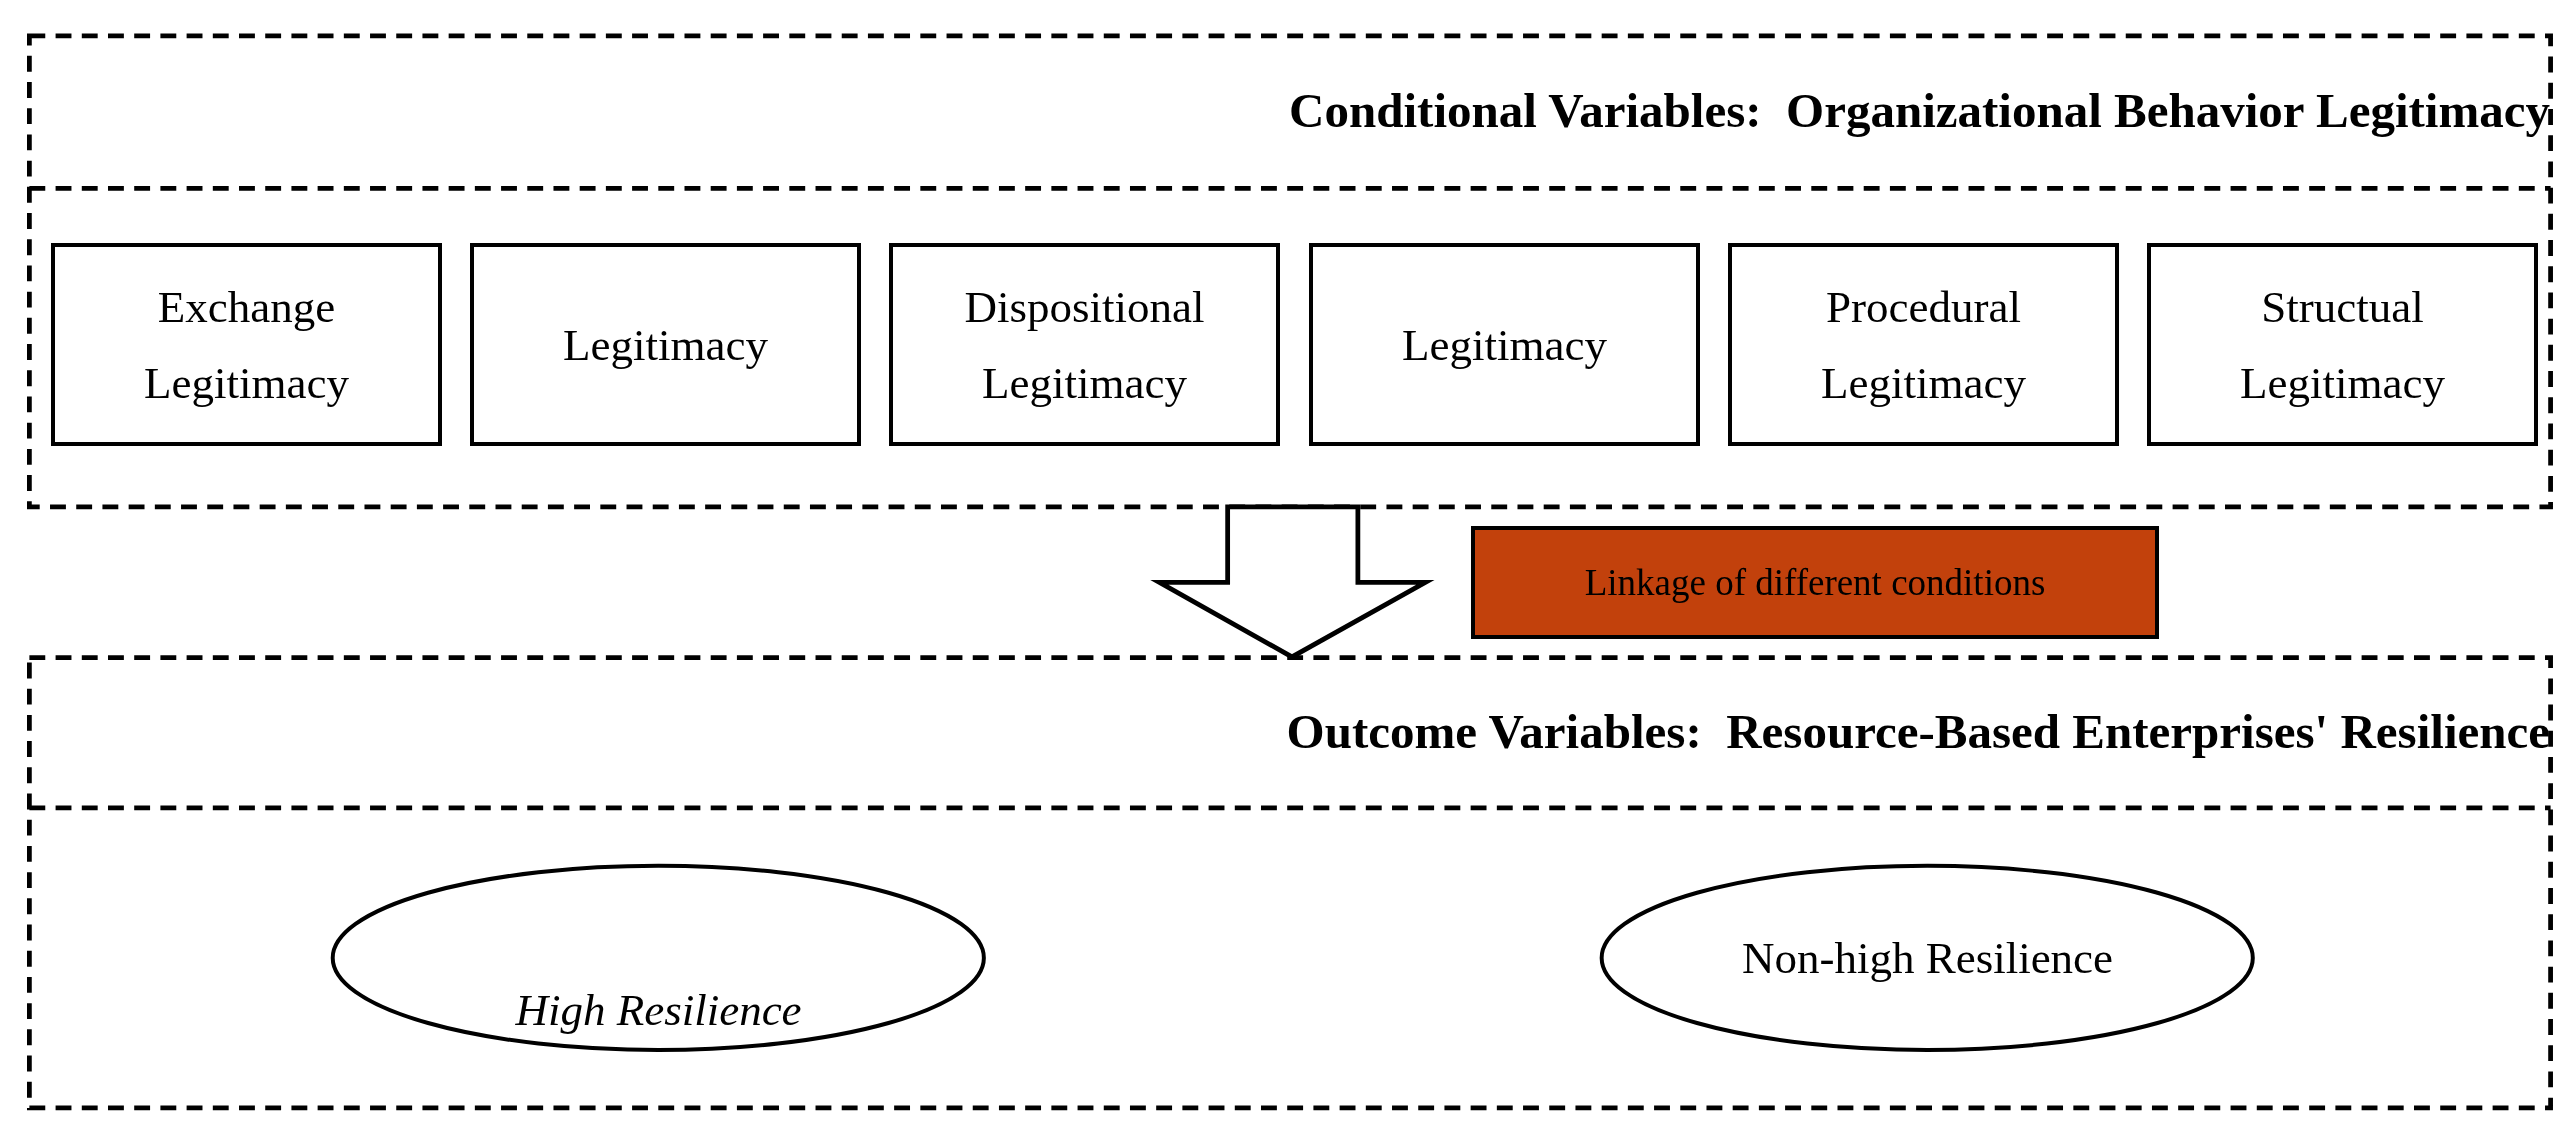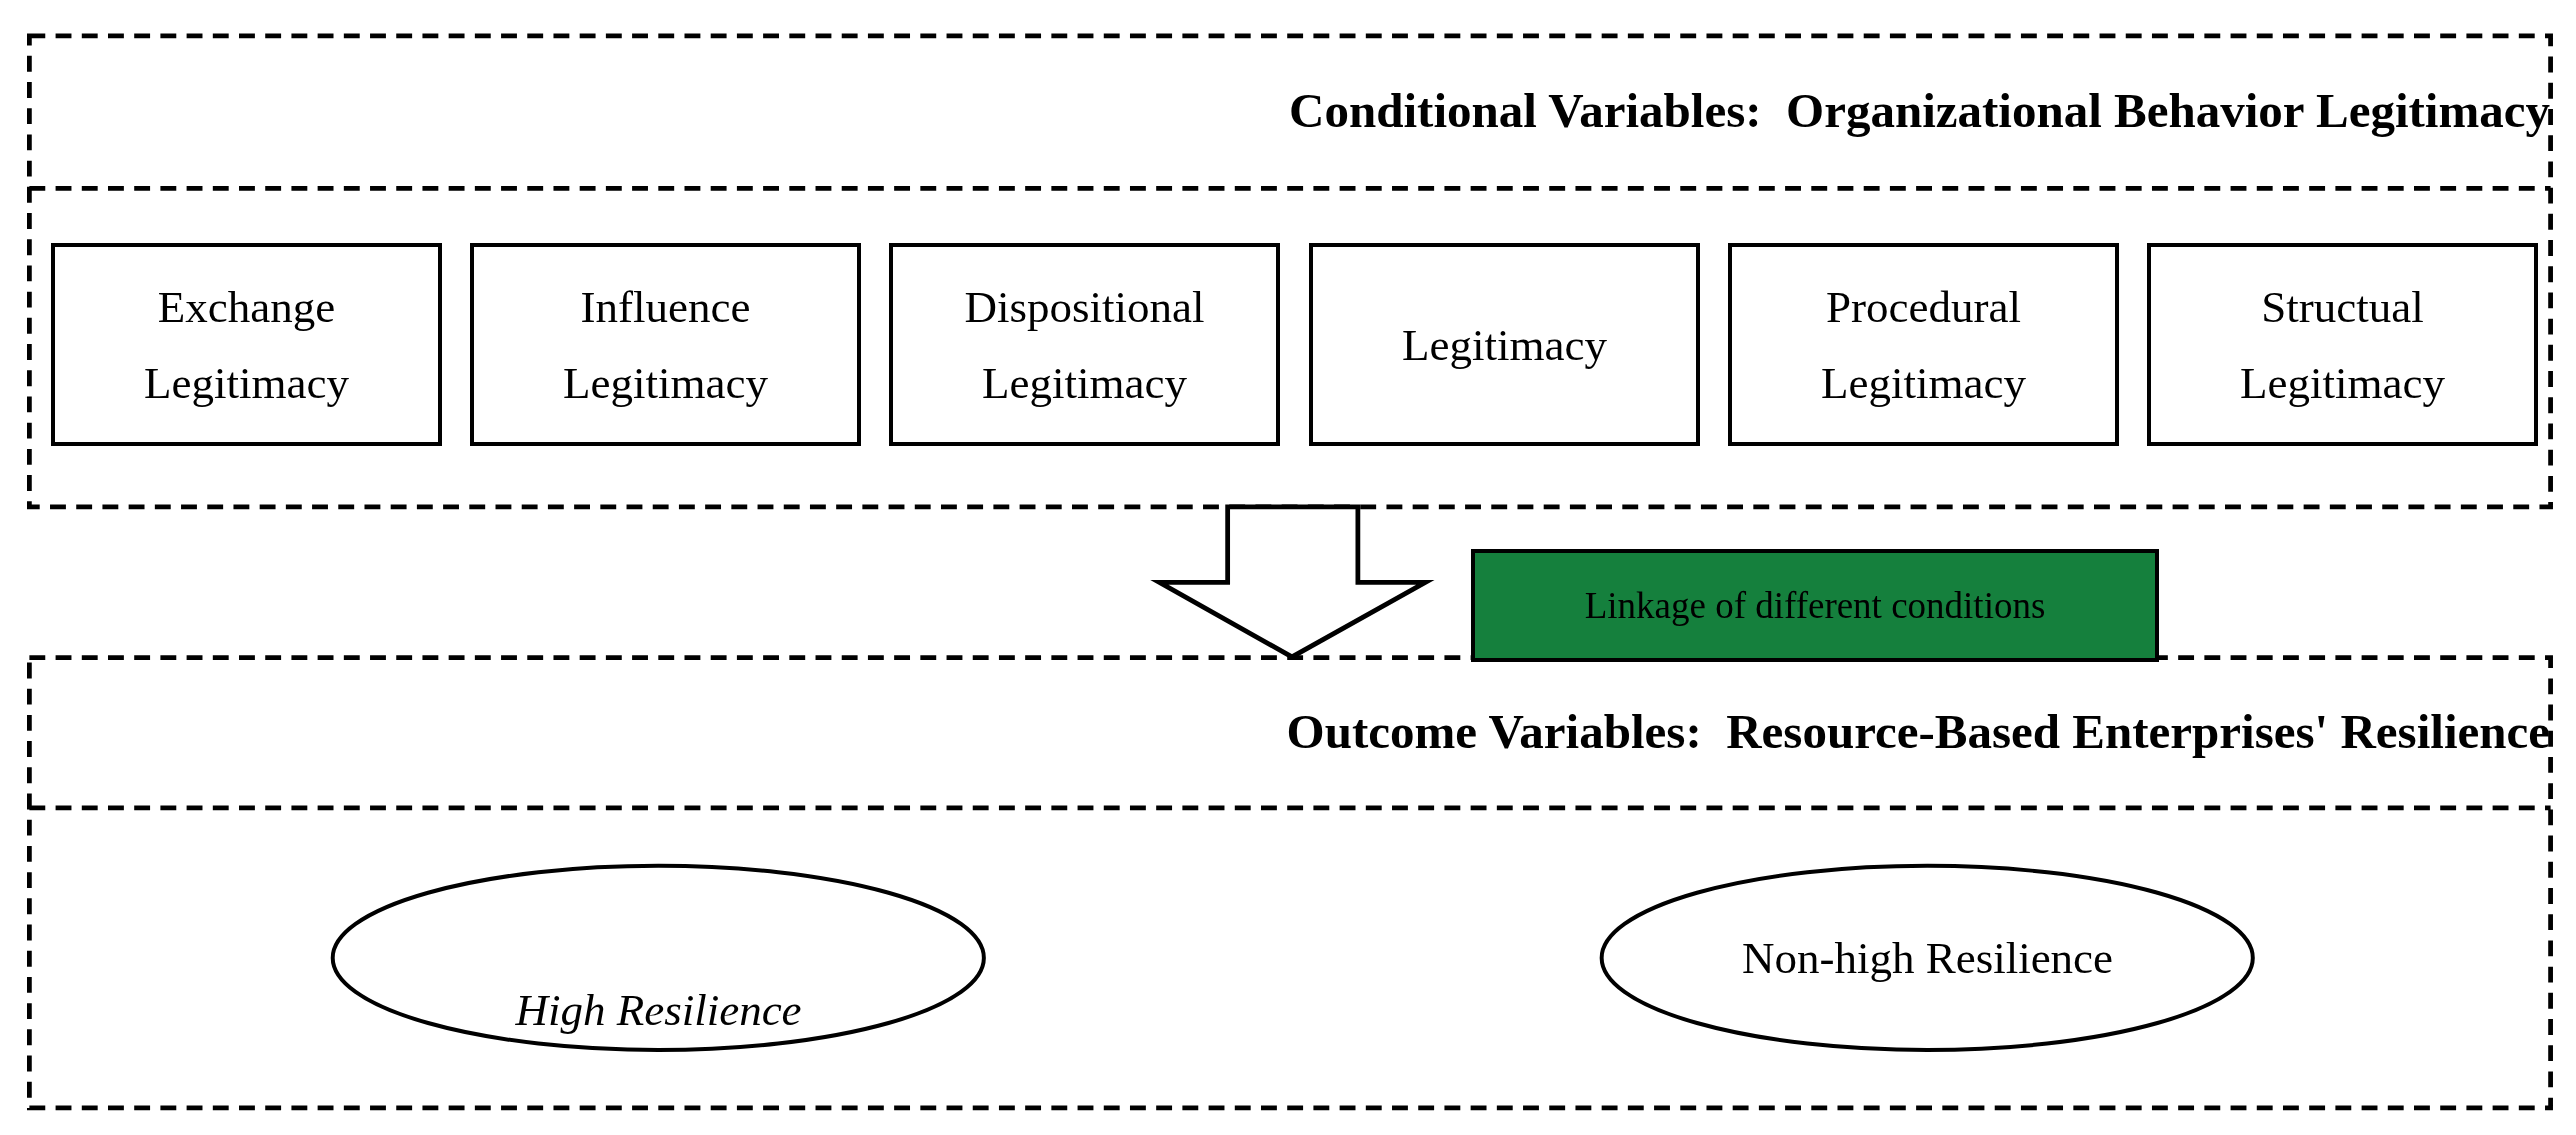--- a/index.html
+++ b/index.html
@@ -47,26 +47,26 @@
     flex-direction: column;
     align-items: center;
     justify-content: center;
     text-align: center;
     font-size: 45px;
     line-height: 76px;
   }
   .linkage-box {
     position: absolute;
     left: 1471px;
-    top: 549px;
+    top: 526px;
     width: 688px;
     height: 113px;
     box-sizing: border-box;
     border: 4.8px solid #000000;
-    background: #15803d;
+    background: #c2410c;
     display: flex;
     align-items: center;
     justify-content: center;
     font-size: 37px;
     white-space: nowrap;
   }
   .ellipse-label {
     position: absolute;
     display: flex;
     align-items: center;
@@ -97,21 +97,20 @@
     <ellipse cx="2427" cy="1206" rx="410" ry="116" fill="#ffffff" stroke="#000000" stroke-width="5"></ellipse>
   </svg>
 
   <div class="section-title conditional">Conditional Variables:&nbsp; Organizational Behavior Legitimacy</div>
 
   <div class="var-box" style="left:51px">
     <span>Exchange</span>
     <span>Legitimacy</span>
   </div>
   <div class="var-box" style="left:470px">
-    <span>Influence</span>
     <span>Legitimacy</span>
   </div>
   <div class="var-box" style="left:889px">
     <span>Dispositional</span>
     <span>Legitimacy</span>
   </div>
   <div class="var-box" style="left:1309px">
     <span>Legitimacy</span>
   </div>
   <div class="var-box" style="left:1728px">

